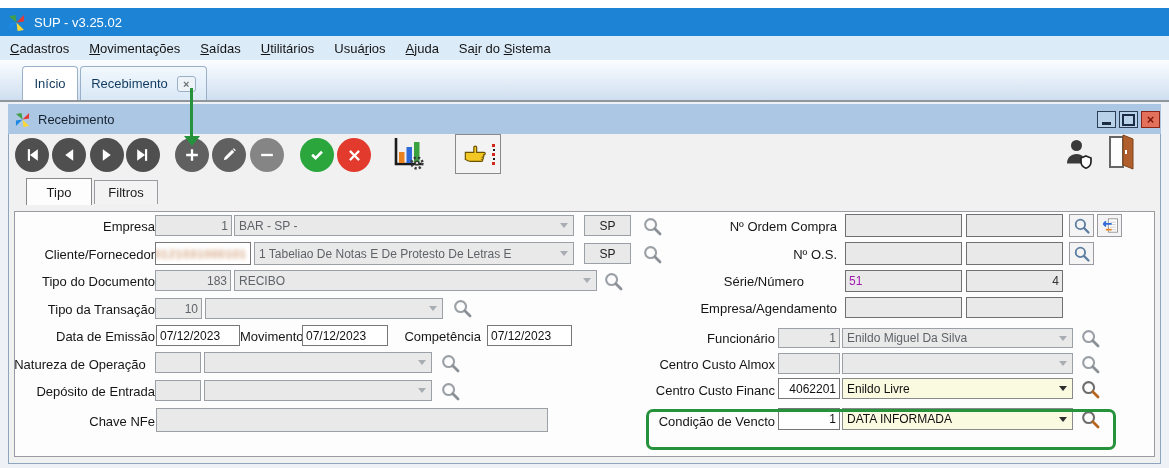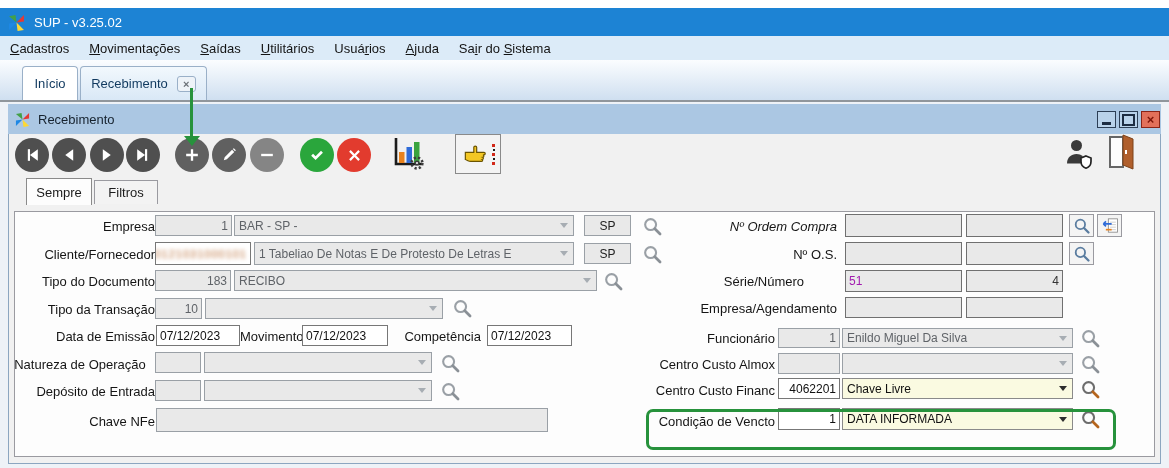--- a/index.html
+++ b/index.html
@@ -219,21 +219,21 @@
   </div>
 <div class="flatbtn" style="left:1106px;top:134px;width:30px;height:36px;">
   <svg width="30" height="36" viewBox="0 0 30 36">
     <rect x="4" y="3" width="13" height="30" fill="#fdfdfd" stroke="#666" stroke-width="2"></rect>
     <path d="M17 1l10 4v30l-10-4z" fill="#b05f2c" stroke="#7d4218"></path>
     <rect x="19" y="16" width="2" height="4" fill="#fff"></rect>
   </svg>
   </div>
 
 <div class="itab active">
-    <span>Sempre</span>
+    <span>Tipo</span>
   </div>
 <div class="itab idle">
     <span>Filtros</span>
   </div>
 <div class="abs panel"></div>
 
 <div class="lbl" style="left:5px;top:217px;width:150px;">Empresa</div>
 <div class="fld code" style="left:155px;top:215px;width:77px;height:21px;">1</div>
 <div class="fld" style="left:234px;top:215px;width:340px;height:21px;">
   <span class="val">BAR - SP -</span>
@@ -311,21 +311,21 @@
   </div>
 <div class="mag" style="left:440px;top:381px;">
   <svg width="21" height="21" viewBox="0 0 20 20">
       <circle cx="8.2" cy="8.2" r="5.2" fill="none" stroke="#9aa0a6" stroke-width="2"></circle>
       <path d="M12.2 12.2l5 5" stroke="#8a9096" stroke-width="2.6" stroke-linecap="round"></path>
     </svg></div>
 
 <div class="lbl" style="left:5px;top:412px;width:150px;">Chave NFe</div>
 <div class="fld" style="left:156px;top:408px;width:392px;height:24px;"></div>
 
-<div class="lbl" style="left:657px;top:217px;width:180px;font-style:italic;">Nº Ordem Compra</div>
+<div class="lbl" style="left:657px;top:217px;width:180px;">Nº Ordem Compra</div>
 <div class="fld dark" style="left:845px;top:214px;width:117px;height:23px;"></div>
 <div class="fld dark" style="left:966px;top:214px;width:97px;height:23px;"></div>
 <div class="sqbtn" style="left:1069px;top:214px;width:25px;height:23px;">
   <svg width="18" height="18" viewBox="0 0 20 20">
       <circle cx="8.2" cy="8.2" r="5.2" fill="none" stroke="#5b7da0" stroke-width="2"></circle>
       <path d="M12.2 12.2l5 5" stroke="#5b7da0" stroke-width="2.6" stroke-linecap="round"></path>
     </svg>
   </div>
 <div class="sqbtn" style="left:1097px;top:214px;width:25px;height:23px;">
   <svg width="20" height="19" viewBox="0 0 24 22">
@@ -374,21 +374,21 @@
   </div>
 <div class="mag" style="left:1080px;top:354px;">
   <svg width="21" height="21" viewBox="0 0 20 20">
       <circle cx="8.2" cy="8.2" r="5.2" fill="none" stroke="#9aa0a6" stroke-width="2"></circle>
       <path d="M12.2 12.2l5 5" stroke="#8a9096" stroke-width="2.6" stroke-linecap="round"></path>
     </svg></div>
 
 <div class="lbl" style="left:595px;top:381px;width:180px;">Centro Custo Financ</div>
 <div class="fld white code" style="left:778px;top:378px;width:62px;height:21px;">4062201</div>
 <div class="fld yellow en" style="left:842px;top:378px;width:231px;height:21px;">
-  <span class="val">Chave Livre</span>
+  <span class="val">Enildo Livre</span>
     <span class="chev"></span>
   </div>
 <div class="mag" style="left:1080px;top:379px;">
   <svg width="21" height="21" viewBox="0 0 20 20">
       <circle cx="8.2" cy="8.2" r="5.2" fill="none" stroke="#6d6d6d" stroke-width="2"></circle>
       <path d="M12.2 12.2l5 5" stroke="#b5651d" stroke-width="2.6" stroke-linecap="round"></path>
     </svg></div>
 
 <div class="lbl" style="left:595px;top:412px;width:180px;">Condição de Vencto</div>
 <div class="fld white code" style="left:778px;top:408px;width:62px;height:22px;">1</div>

